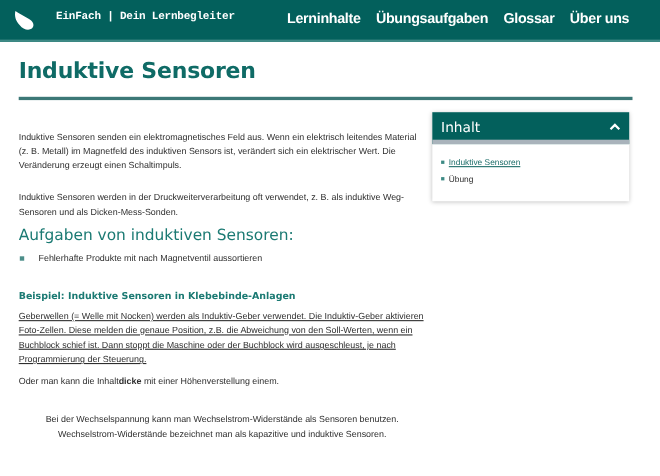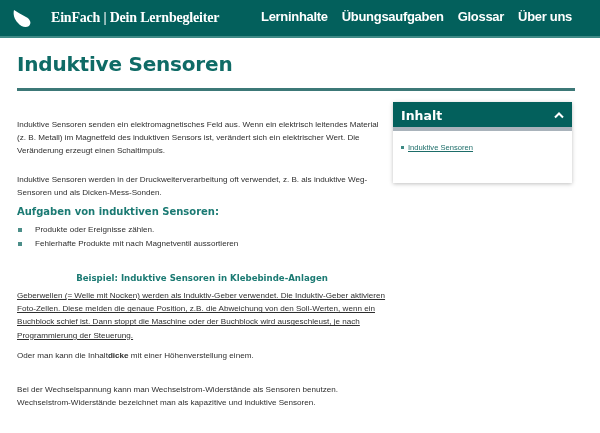--- a/index.html
+++ b/index.html
@@ -6,54 +6,54 @@
   html, body { width: 600px; height: 433px; overflow: hidden; background: #ffffff; }
   body { font-family: "Liberation Sans", sans-serif; color: #2b2b2b; position: relative; }
 
   .topbar {
     position: absolute; left: 0; top: 0; width: 600px; height: 38px;
     background: #03605c; border-bottom: 2px solid #3f8a86;
   }
   .logo { position: absolute; left: 11px; top: 8px; width: 22px; height: 22px; }
   .brand {
     position: absolute; left: 51px; top: 10px; color: #ffffff;
-    font-family: Liberation Serif, serif; font-size: 14px; font-weight: bold; letter-spacing: -0.2px;
+    font-family: Liberation Mono, monospace; font-size: 10px; font-weight: bold; letter-spacing: -0.2px;
   }
   .nav { position: absolute; right: 28px; top: 9px; display: flex; gap: 14px; }
   .nav a {
     color: #ffffff; text-decoration: none; font-family: Liberation Sans, sans-serif;
     font-size: 13px; font-weight: bold; letter-spacing: -0.3px;
   }
 
   .page-title {
     position: absolute; left: 17px; top: 52px; font-family: "DejaVu Sans", sans-serif;
     font-size: 20px; font-weight: bold; color: #0f6b66; letter-spacing: -0.2px;
   }
   .title-rule { position: absolute; left: 17px; top: 88px; width: 558px; height: 3px; background: #3c7877; }
 
   .main { position: absolute; left: 17px; top: 102px; width: 370px; }
   .p { font-size: 8.1px; line-height: 13.2px; color: #2e2e2e; }
-  .h3 { font-family: "DejaVu Sans", sans-serif; font-size: 10px; font-weight: bold; color: #1b7a73; }
-  .h4 { font-family: "DejaVu Sans", sans-serif; font-size: 8.6px; color: #1b7a73; text-align: center; }
+  .h3 { font-family: "DejaVu Sans", sans-serif; font-size: 14px; font-weight: normal; color: #1b7a73; }
+  .h4 { font-family: "DejaVu Sans", sans-serif; font-size: 8.6px; color: #1b7a73; }
   .bullets { list-style: none; }
   .bullets li { position: relative; padding-left: 18px; font-size: 8.1px; line-height: 13.5px; color: #2e2e2e; }
   .bullets li::before {
     content: ""; position: absolute; left: 1px; top: 5px; width: 4px; height: 4px; background: #4c8e89;
   }
 
   .toc {
     position: absolute; left: 393px; top: 102px; width: 179px; height: 81px;
     background: #ffffff; box-shadow: 0 1px 4px rgba(0,0,0,0.25);
   }
   .toc-head {
     height: 29px; background: #03605c; border-bottom: 4px solid #a9b3bb; position: relative;
   }
   .toc-title {
     position: absolute; left: 8px; top: 6px; color: #ffffff; font-family: "DejaVu Sans", sans-serif;
-    font-size: 12.5px; font-weight: bold;
+    font-size: 12.5px; font-weight: normal;
   }
   .toc-chevron { position: absolute; right: 8px; top: 9px; width: 10px; height: 8px; }
   .toc-list { list-style: none; padding: 9px 0 0 8px; }
   .toc-list li { position: relative; padding-left: 7px; font-size: 7.6px; line-height: 15px; color: #2a2a2a; }
   .toc-list li::before {
     content: ""; position: absolute; left: 0; top: 6px; width: 3px; height: 3px; background: #3d8a84;
   }
   .toc-list a { color: #1d6d69; text-decoration: underline; }
 </style>
 </head>
@@ -73,32 +73,32 @@
 </header>
 
 <h1 class="page-title">Induktive Sensoren</h1>
 <div class="title-rule"></div>
 
 <main class="main">
   <p class="p" style="margin-top:16px;">Induktive Sensoren senden ein elektromagnetisches Feld aus. Wenn ein elektrisch leitendes Material (z. B. Metall) im Magnetfeld des induktiven Sensors ist, verändert sich ein elektrischer Wert. Die Veränderung erzeugt einen Schaltimpuls.</p>
   <p class="p" style="margin-top:15px;">Induktive Sensoren werden in der Druckweiterverarbeitung oft verwendet, z. B. als induktive Weg-Sensoren und als Dicken-Mess-Sonden.</p>
   <h3 class="h3" style="margin-top:7px;">Aufgaben von induktiven Sensoren:</h3>
   <ul class="bullets" style="margin-top:6px;">
-    <li>Produkte oder Ereignisse zählen.</li>
     <li>Fehlerhafte Produkte mit nach Magnetventil aussortieren</li>
   </ul>
   <h4 class="h4" style="margin-top:23px;">Beispiel: Induktive Sensoren in Klebebinde-Anlagen</h4>
   <p class="p" style="margin-top:6px;text-decoration:underline;">Geberwellen (= Welle mit Nocken) werden als Induktiv-Geber verwendet. Die Induktiv-Geber aktivieren Foto-Zellen. Diese melden die genaue Position, z.B. die Abweichung von den Soll-Werten, wenn ein Buchblock schief ist. Dann stoppt die Maschine oder der Buchblock wird ausgeschleust, je nach Programmierung der Steuerung.</p>
   <p class="p" style="margin-top:7px;"><span>Oder man kann die Inhalt</span><b>dicke</b><span> mit einer Höhenverstellung einem.</span></p>
-  <p class="p" style="margin-top:21px;">Bei der Wechselspannung kann man Wechselstrom-Widerstände als Sensoren benutzen. Wechselstrom-Widerstände bezeichnet man als kapazitive und induktive Sensoren.</p>
+  <p class="p" style="margin-top:21px;text-align:center;">Bei der Wechselspannung kann man Wechselstrom-Widerstände als Sensoren benutzen. Wechselstrom-Widerstände bezeichnet man als kapazitive und induktive Sensoren.</p>
 </main>
 
 <aside class="toc">
   <div class="toc-head">
     <span class="toc-title">Inhalt</span>
     <svg class="toc-chevron" viewBox="0 0 10 8">
       <path d="M1 6.5 L5 2.5 L9 6.5" fill="none" stroke="#ffffff" stroke-width="2"></path>
     </svg>
   </div>
   <ul class="toc-list">
     <li><a>Induktive Sensoren</a></li>
+    <li>Übung</li>
   </ul>
 </aside>
 
 </body></html>

